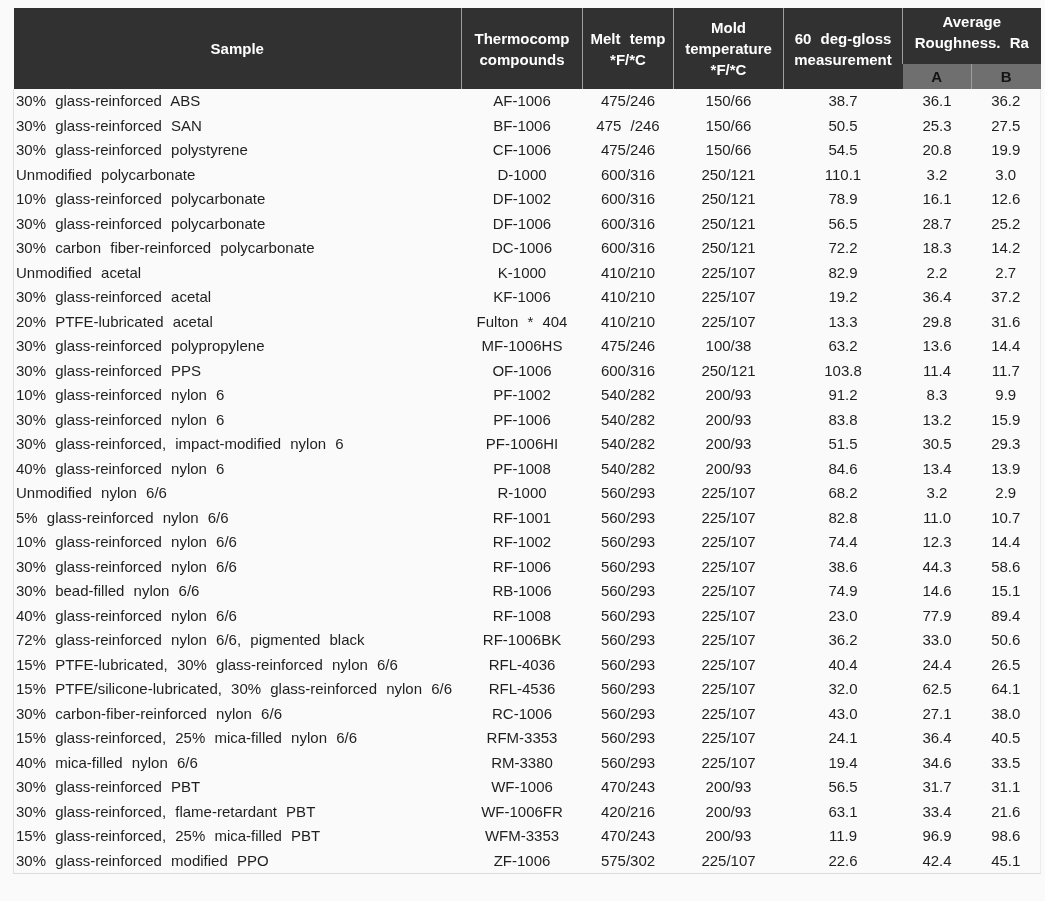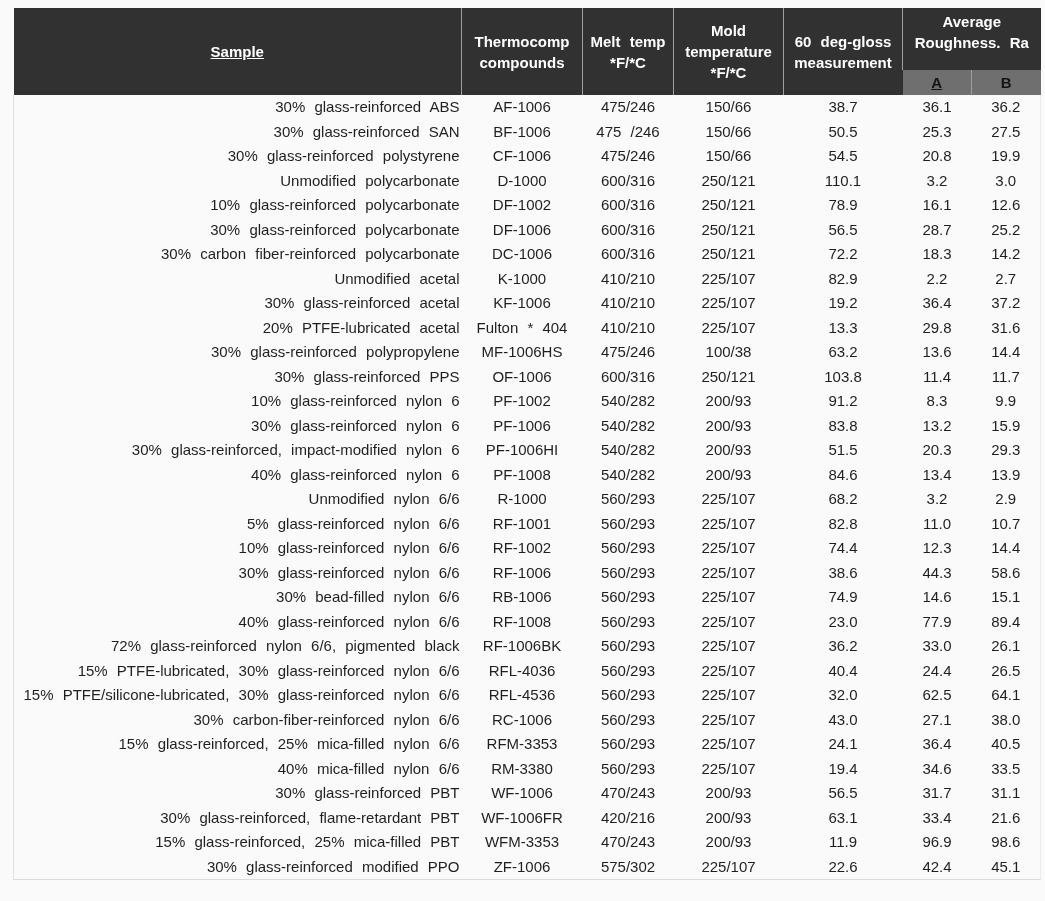--- a/index.html
+++ b/index.html
@@ -31,23 +31,23 @@
     color: #ffffff;
     font-weight: bold;
     font-size: 15px;
     line-height: 21px;
     text-align: center;
     vertical-align: middle;
     padding: 2px 4px;
     word-spacing: 5px;
     border-left: 1px solid #9e9e9e;
   }
-  thead th:first-child { border-left: none; text-decoration: underline; }
+  thead th:first-child { border-left: none; }
   thead tr.top th { height: 71px; }
-  thead tr.top th.group { height: 44px; padding-bottom: 16px; vertical-align: middle; }
+  thead tr.top th.group { height: 44px; padding-bottom: 10px; vertical-align: middle; }
   thead tr.sub th {
     background: #6f6f6f;
     color: #141414;
     height: 23px;
     padding: 1px 4px;
     font-size: 15px;
   }
   tbody {
     border-left: 1px solid #e0e0e0;
     border-right: 1px solid #ececec;
@@ -55,21 +55,21 @@
   }
   tbody td {
     font-size: 15px;
     line-height: 24.5px;
     color: #1f1f1f;
     padding: 0 2px;
     vertical-align: top;
     word-spacing: 5px;
     white-space: normal;
   }
-  tbody td.left { text-align: right; padding-left: 2px; }
+  tbody td.left { text-align: left; padding-left: 2px; }
   tbody td.center { text-align: center; }
 </style>
 </head>
 <body>
 
 <div class="page">
   <table class="data">
     <colgroup>
       <col style="width:448px">
       <col style="width:121px">
@@ -219,21 +219,21 @@
           <td class="center">83.8</td>
           <td class="center">13.2</td>
           <td class="center">15.9</td>
         </tr>
         <tr>
           <td class="left">30% glass-reinforced, impact-modified nylon 6</td>
           <td class="center">PF-1006HI</td>
           <td class="center">540/282</td>
           <td class="center">200/93</td>
           <td class="center">51.5</td>
-          <td class="center">20.3</td>
+          <td class="center">30.5</td>
           <td class="center">29.3</td>
         </tr>
         <tr>
           <td class="left">40% glass-reinforced nylon 6</td>
           <td class="center">PF-1008</td>
           <td class="center">540/282</td>
           <td class="center">200/93</td>
           <td class="center">84.6</td>
           <td class="center">13.4</td>
           <td class="center">13.9</td>
@@ -292,21 +292,21 @@
           <td class="center">77.9</td>
           <td class="center">89.4</td>
         </tr>
         <tr>
           <td class="left">72% glass-reinforced nylon 6/6, pigmented black</td>
           <td class="center">RF-1006BK</td>
           <td class="center">560/293</td>
           <td class="center">225/107</td>
           <td class="center">36.2</td>
           <td class="center">33.0</td>
-          <td class="center">26.1</td>
+          <td class="center">50.6</td>
         </tr>
         <tr>
           <td class="left">15% PTFE-lubricated, 30% glass-reinforced nylon 6/6</td>
           <td class="center">RFL-4036</td>
           <td class="center">560/293</td>
           <td class="center">225/107</td>
           <td class="center">40.4</td>
           <td class="center">24.4</td>
           <td class="center">26.5</td>
         </tr>

